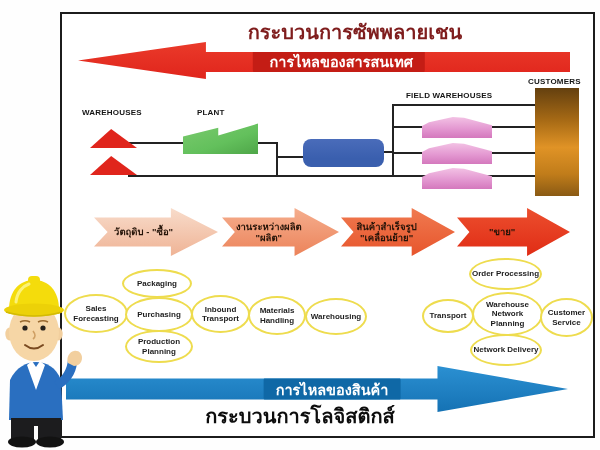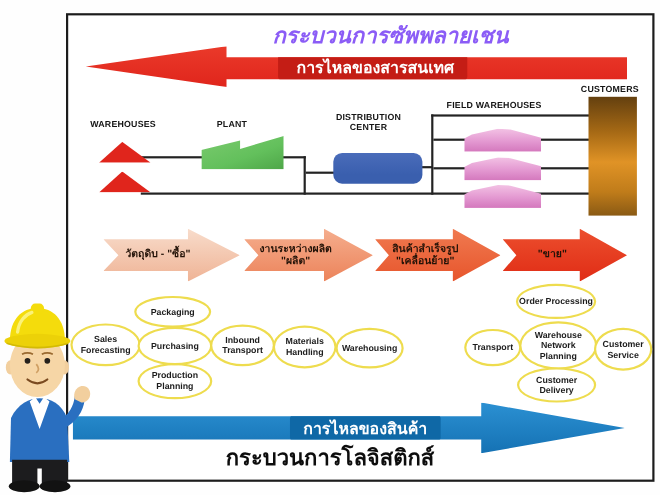--- a/index.html
+++ b/index.html
@@ -1,21 +1,21 @@
 <!DOCTYPE html>
 <html style="--red: #e0251c; --red-dark: #c41d15; --blue-arrow: #1572b4; --blue-arrow-dark: #0f68a6; --green-plant: #63c05c; --blue-dc: #3a5fae; --pink-warehouse: #e49ad2; --customers-orange: #e09326; --oval-yellow: #eedc4e; --stage1: #efb395; --stage2: #ec835a; --stage3: #e7552c; --stage4: #e02c15;"><head>
 <meta charset="utf-8">
 <style>
   html,body{margin:0;padding:0;background:#fff;}
   .canvas{position:relative;width:600px;height:450px;background:#fefefe;overflow:hidden;
           font-family:"Liberation Sans",sans-serif;}
   .frame{position:absolute;left:60px;top:12px;width:531px;height:422px;border:2px solid #1c1c1c;background:#fff;}
 
   .top-title{position:absolute;left:130px;top:16px;width:450px;text-align:center;
-             font-size:20px;font-weight:bold;color:#8b5cf6;z-index:3;font-style:italic;}
+             font-size:20px;font-weight:bold;color:#7f1d1d;z-index:3;}
   .bottom-title{position:absolute;left:60px;top:400px;width:480px;text-align:center;
              font-size:20px;font-weight:bold;color:#0d0d0d;z-index:3;}
 
   
   .info-arrow{position:absolute;left:78px;top:42px;width:492px;height:37px;z-index:2;
       background:linear-gradient(180deg,#ea3a2a,var(--red));
       clip-path:polygon(100% 27%,26% 27%,26% 0,0 50%,26% 100%,26% 81%,100% 81%);}
   .goods-arrow{position:absolute;left:66px;top:366px;width:502px;height:46px;z-index:2;
       background:linear-gradient(180deg,#2b90d2,var(--blue-arrow));
       clip-path:polygon(0 27%,74% 27%,74% 0,100% 50%,74% 100%,74% 73%,0 73%);}
@@ -97,21 +97,20 @@
   <div class="frame"></div>
 
   <div class="top-title">กระบวนการซัพพลายเชน</div>
 
   <div class="info-arrow">
     <span class="flow-pill red-pill">การไหลของสารสนเทศ</span>
   </div>
 
   <div class="nlbl lbl-suppliers">WAREHOUSES</div>
   <div class="nlbl lbl-plant">PLANT</div>
-  <div class="nlbl lbl-dc">DISTRIBUTION CENTER</div>
   <div class="nlbl lbl-fw">FIELD WAREHOUSES</div>
   <div class="nlbl lbl-customers">CUSTOMERS</div>
 
   <div class="ln ln-a"></div>
   <div class="ln ln-v1"></div>
   <div class="ln ln-d"></div>
   <div class="ln ln-e"></div>
   <div class="ln ln-v2"></div>
   <div class="ln ln-g"></div>
   <div class="ln ln-h1"></div>
@@ -145,21 +144,21 @@
   <div class="ov ov-packaging">Packaging</div>
   <div class="ov ov-sales">Sales Forecasting</div>
   <div class="ov ov-production">Production Planning</div>
   <div class="ov ov-purchasing">Purchasing</div>
   <div class="ov ov-inbound">Inbound Transport</div>
   <div class="ov ov-materials">Materials Handling</div>
   <div class="ov ov-warehousing">Warehousing</div>
   <div class="ov ov-order">Order Processing</div>
   <div class="ov ov-transport">Transport</div>
   <div class="ov ov-wnp">Warehouse Network Planning</div>
-  <div class="ov ov-delivery">Customer Delivery</div>
+  <div class="ov ov-delivery">Network Delivery</div>
   <div class="ov ov-service">Customer Service</div>
 
   <div class="goods-arrow">
     <span class="flow-pill blue-pill">การไหลของสินค้า</span>
   </div>
 
   <div class="bottom-title">กระบวนการโลจิสติกส์</div>
 
   <svg class="mascot" viewBox="0 0 88 182">
 

